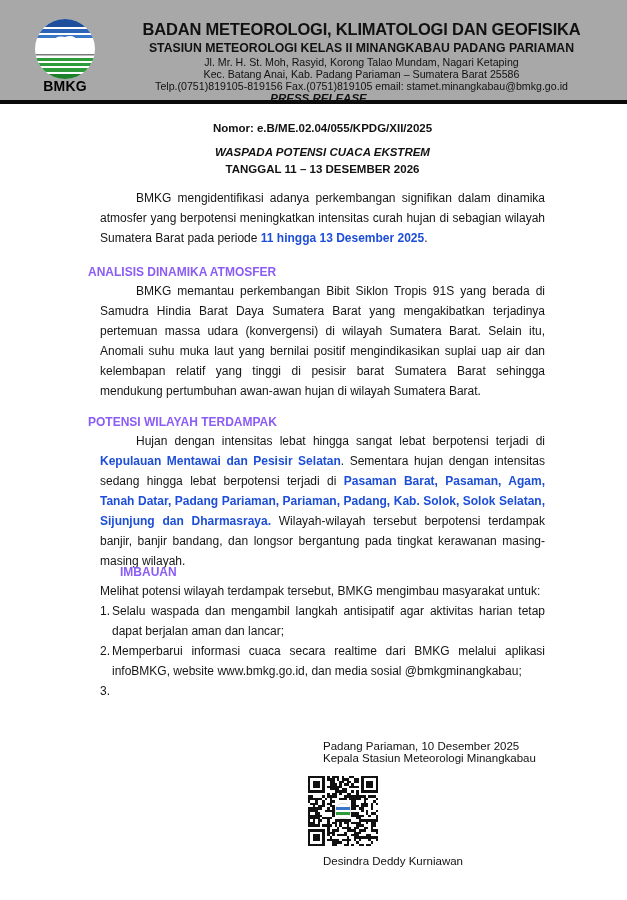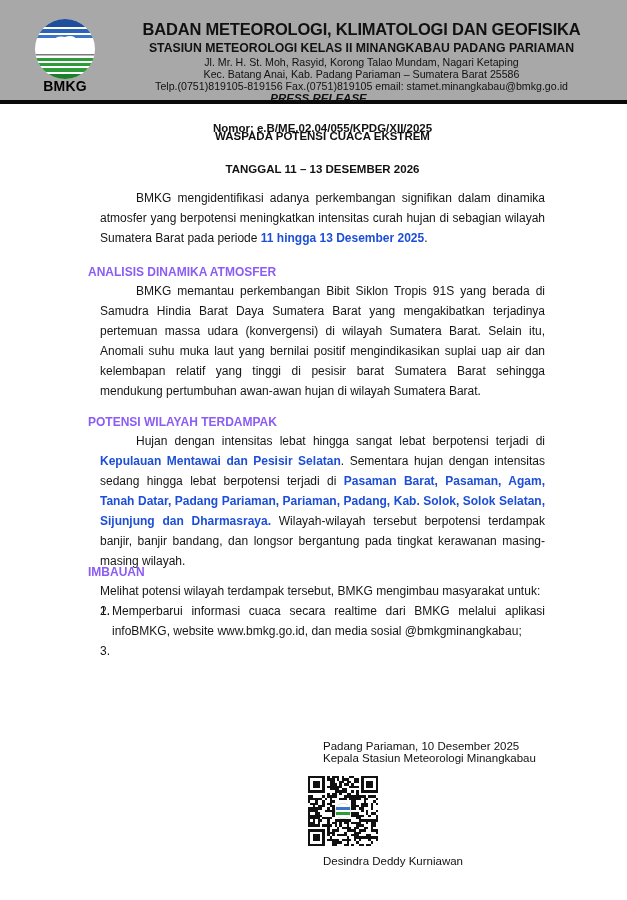--- a/index.html
+++ b/index.html
@@ -22,37 +22,37 @@
     .lh-text { position: absolute; left: 96px; width: 531px; text-align: center; color: #111; }
     .lh-agency { top: 20px; font-size: 17px; font-weight: bold; letter-spacing: -0.2px; transform: scaleX(0.97); }
     .lh-station { top: 40px; font-size: 13.2px; font-weight: bold; transform: scaleX(0.93); }
     .lh-addr1 { top: 56px; font-size: 11.3px; transform: scaleX(0.94); }
     .lh-addr2 { top: 68px; font-size: 11.3px; transform: scaleX(0.94); }
     .lh-contact { top: 80px; font-size: 11.3px; transform: scaleX(0.94); }
 
     .title-block { position: absolute; left: 100px; width: 445px; text-align: center; font-weight: bold; }
     .pr-label { top: 92px; font-size: 11.5px; font-style: italic; left: 96px; }
     .pr-number { top: 122px; font-size: 11.5px; }
-    .pr-title { top: 130px; font-size: 11.5px; }
+    .pr-title { top: 146px; font-size: 11.5px; font-style: italic; }
     .pr-date { top: 163px; font-size: 11.5px; }
 
     .para {
       position: absolute; left: 100px; width: 445px;
       font-size: 12px; line-height: 20px; text-align: justify; color: #151515;
     }
     .para .indent { display: inline-block; width: 36px; }
     .para b { font-weight: bold; color: #1d4ed8; }
     .heading { position: absolute; left: 88px; font-size: 12px; font-weight: bold; color: #8b5cf6; }
 
     .p-intro { top: 188px; }
     .h-analysis { top: 265px; }
     .p-analysis { top: 281px; }
     .h-impact { top: 415px; }
     .p-impact { top: 431px; }
-    .h-appeal { top: 565px; }
+    .h-appeal { top: 565px; margin-left: 32px; }
     .p-appeal-intro { top: 581px; text-align: left; }
 
     .appeal-list { position: absolute; left: 100px; top: 601px; width: 445px; list-style: none; }
     .appeal-list li {
       position: relative; padding-left: 12px; font-size: 12px; line-height: 20px;
       text-align: justify; color: #151515; margin-bottom: 0px;
     }
     .appeal-list li .num { position: absolute; left: 0; top: 0; }
 
     .sign { position: absolute; left: 300px; font-size: 11.5px; color: #111; padding-left: 23px; }
@@ -103,21 +103,21 @@
 
 <div class="heading h-analysis">ANALISIS DINAMIKA ATMOSFER</div>
 <div class="para p-analysis"><span class="indent"></span><span>BMKG memantau perkembangan Bibit Siklon Tropis 91S yang berada di Samudra Hindia Barat Daya Sumatera Barat yang mengakibatkan terjadinya pertemuan massa udara (konvergensi) di wilayah Sumatera Barat. Selain itu, Anomali suhu muka laut yang bernilai positif mengindikasikan suplai uap air dan kelembapan relatif yang tinggi di pesisir barat Sumatera Barat sehingga mendukung pertumbuhan awan-awan hujan di wilayah Sumatera Barat.</span></div>
 
 <div class="heading h-impact">POTENSI WILAYAH TERDAMPAK</div>
 <div class="para p-impact"><span class="indent"></span><span>Hujan dengan intensitas lebat hingga sangat lebat berpotensi terjadi di </span><b>Kepulauan Mentawai dan Pesisir Selatan</b><span>. Sementara hujan dengan intensitas sedang hingga lebat berpotensi terjadi di </span><b>Pasaman Barat, Pasaman, Agam, Tanah Datar, Padang Pariaman, Pariaman, Padang, Kab. Solok, Solok Selatan, Sijunjung dan Dharmasraya.</b><span> Wilayah-wilayah tersebut berpotensi terdampak banjir, banjir bandang, dan longsor bergantung pada tingkat kerawanan masing-masing wilayah.</span></div>
 
 <div class="heading h-appeal">IMBAUAN</div>
 <div class="para p-appeal-intro">Melihat potensi wilayah terdampak tersebut, BMKG mengimbau masyarakat untuk:</div>
 <ol class="appeal-list">
-  <li><span class="num">1.</span></li>
+  <li><span class="num">1.</span><span>Selalu waspada dan mengambil langkah antisipatif agar aktivitas harian tetap dapat berjalan aman dan lancar;</span></li>
   <li><span class="num">2.</span><span>Memperbarui informasi cuaca secara realtime dari BMKG melalui aplikasi infoBMKG, website www.bmkg.go.id, dan media sosial @bmkgminangkabau;</span></li>
   <li><span class="num">3.</span></li>
 </ol>
 
 <div class="sign sign-place">Padang Pariaman, 10 Desember 2025</div>
 <div class="sign sign-role">Kepala Stasiun Meteorologi Minangkabau</div>
 <svg class="qr" viewBox="0 0 29 29" shape-rendering="crispEdges">
   <rect width="29" height="29" fill="#ffffff"></rect>
   <g fill="#111" id="qr-mods">
       <rect x="8" y="0" width="1" height="1"></rect>

